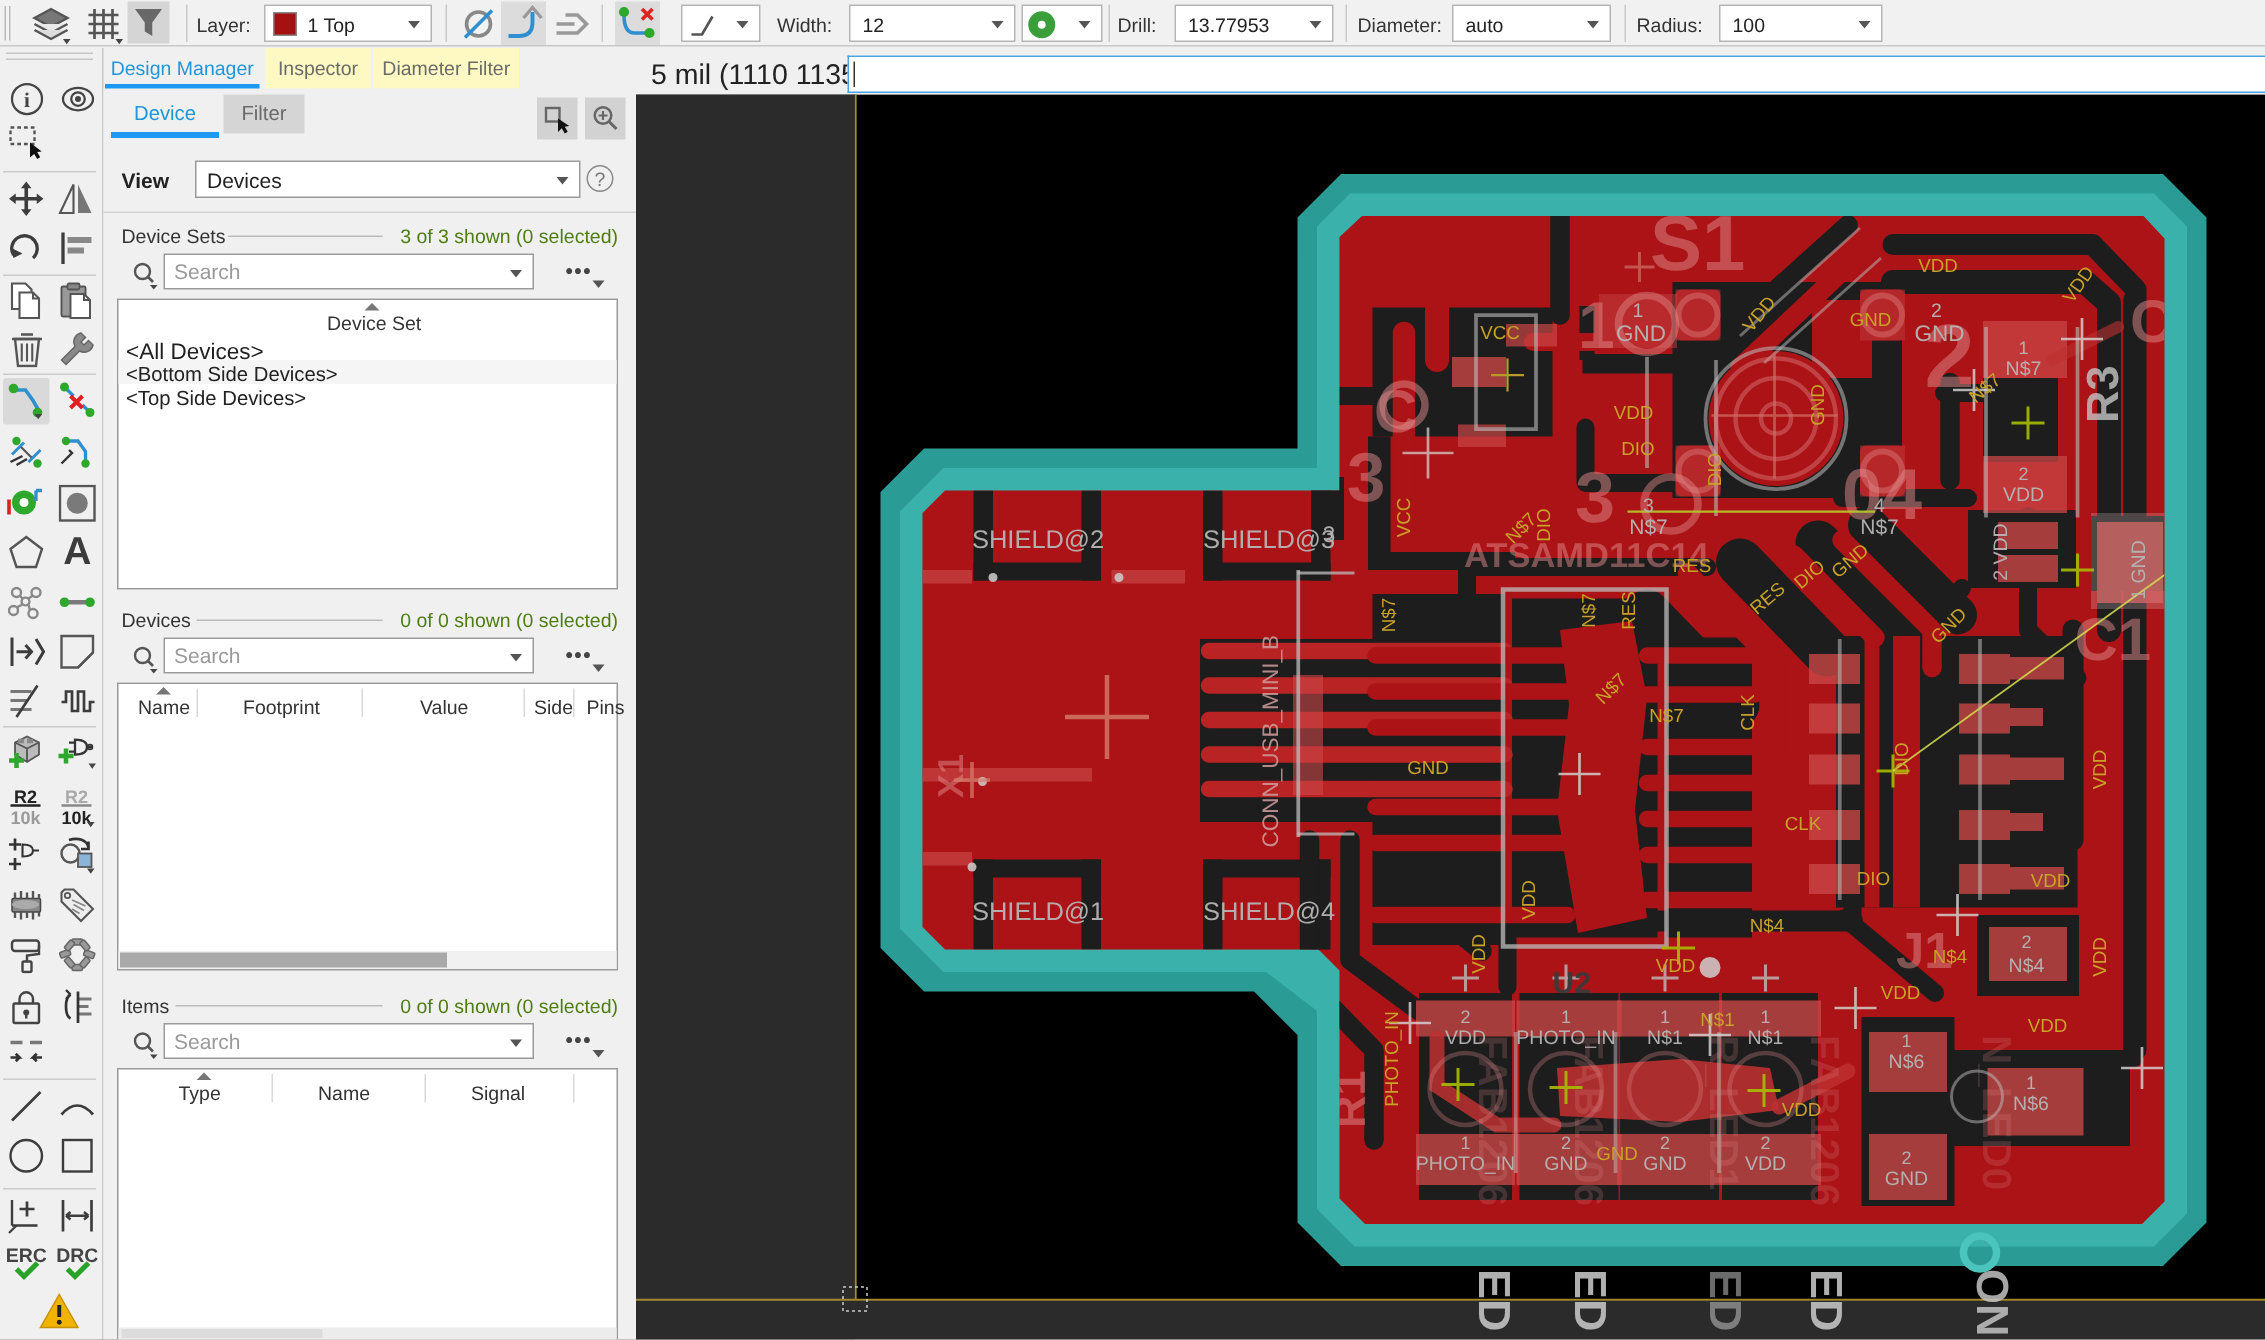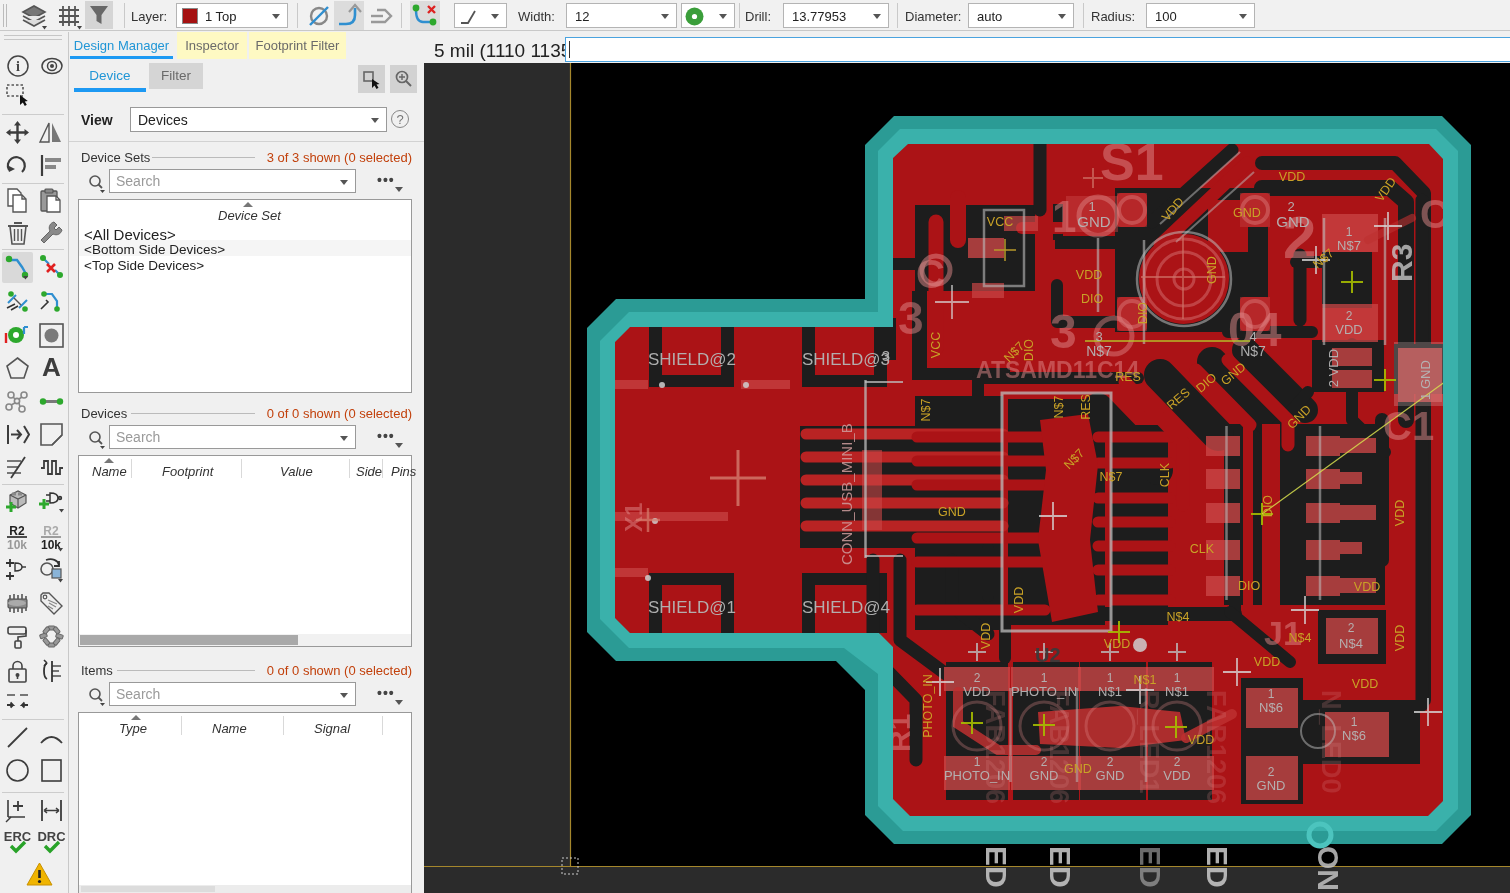--- a/index.html
+++ b/index.html
@@ -24,25 +24,25 @@
 #ltb { position:absolute; left:0; top:32px; width:68px; height:861px; background:#f0f0f0; }
 .lsep { position:absolute; left:2px; width:62px; height:1px; background:#cccccc; }
 .icon { position:absolute; width:28px; height:28px; }
 
 #panel { position:absolute; left:69px; top:59px; width:355px; height:834px; background:#f0f0f0; font-size:13px; color:#333; }
 #subtabline { position:absolute; left:74px; top:88px; width:72px; height:4px; background:#1d99f3; }
 .stab { position:absolute; top:63px; height:26px; font-size:13.5px; line-height:26px; text-align:center; white-space:nowrap; }
 .iconbtn { position:absolute; top:65px; width:27px; height:28px; background:#d2d2d2; }
 .whitebox { position:absolute; background:#fff; border:1px solid #999; }
 .sec-head { position:absolute; font-size:13px; color:#333; }
-.sec-count { position:absolute; font-size:13px; color:#c2410c; text-align:right; }
+.sec-count { position:absolute; font-size:13px; color:#4d7c0f; text-align:right; }
 .dashline { position:absolute; height:1px; background:#bbb; }
 .search-ph { position:absolute; left:6px; top:3px; color:#9a9a9a; font-size:14px; }
 .dots { position:absolute; font-weight:bold; color:#444; letter-spacing:1px; font-size:14px; }
-.hdr { position:absolute; font-size:13px; color:#333;font-style:italic; }
+.hdr { position:absolute; font-size:13px; color:#333; }
 .colsep { position:absolute; width:1px; background:#d9d9d9; }
 .sortup { position:absolute; width:0; height:0; border-left:5px solid transparent; border-right:5px solid transparent; border-bottom:5px solid #777; }
 
 #canvas { position:absolute; left:424px; top:63px; width:1086px; height:830px; background:#a3a3a3; }
 </style>
 </head>
 <body>
 <div id="app">
   <div id="row1">
     <div style="position:absolute;left:3px;top:4px;width:1px;height:23px;background:#bbb"></div>
@@ -128,21 +128,21 @@
     <div class="tb-lab" style="left:1091px">Radius:</div>
     <div class="combo" style="left:1146px;width:109px">
         <div class="val">100</div>
         <div class="caret"></div>
       </div>
   </div>
 
   <div id="row2">
     <div class="tab on" style="left:70px;width:103px">Design Manager</div>
     <div class="tab off" style="left:177px;width:70px">Inspector</div>
-    <div class="tab off" style="left:249px;width:97px">Footprint Filter</div>
+    <div class="tab off" style="left:249px;width:97px">Diameter Filter</div>
     <div id="cmdtext" style="position:absolute;left:434px;top:8px;font-size:19px;color:#222">5 mil (1110 1135)</div>
     <div style="position:absolute;left:565px;top:5px;width:945px;height:25px;background:#fff;border:1px solid #4aa3df;border-right:none">
       <div style="position:absolute;left:3px;top:3px;width:1px;height:17px;background:#333"></div>
     </div>
   </div>
   <div id="tabline"></div>
   <div id="vtb-border"></div>
 
   <div id="ltb">
     <div style="position:absolute;left:4px;top:3px;width:58px;height:1px;background:#c6c6c6"></div>

